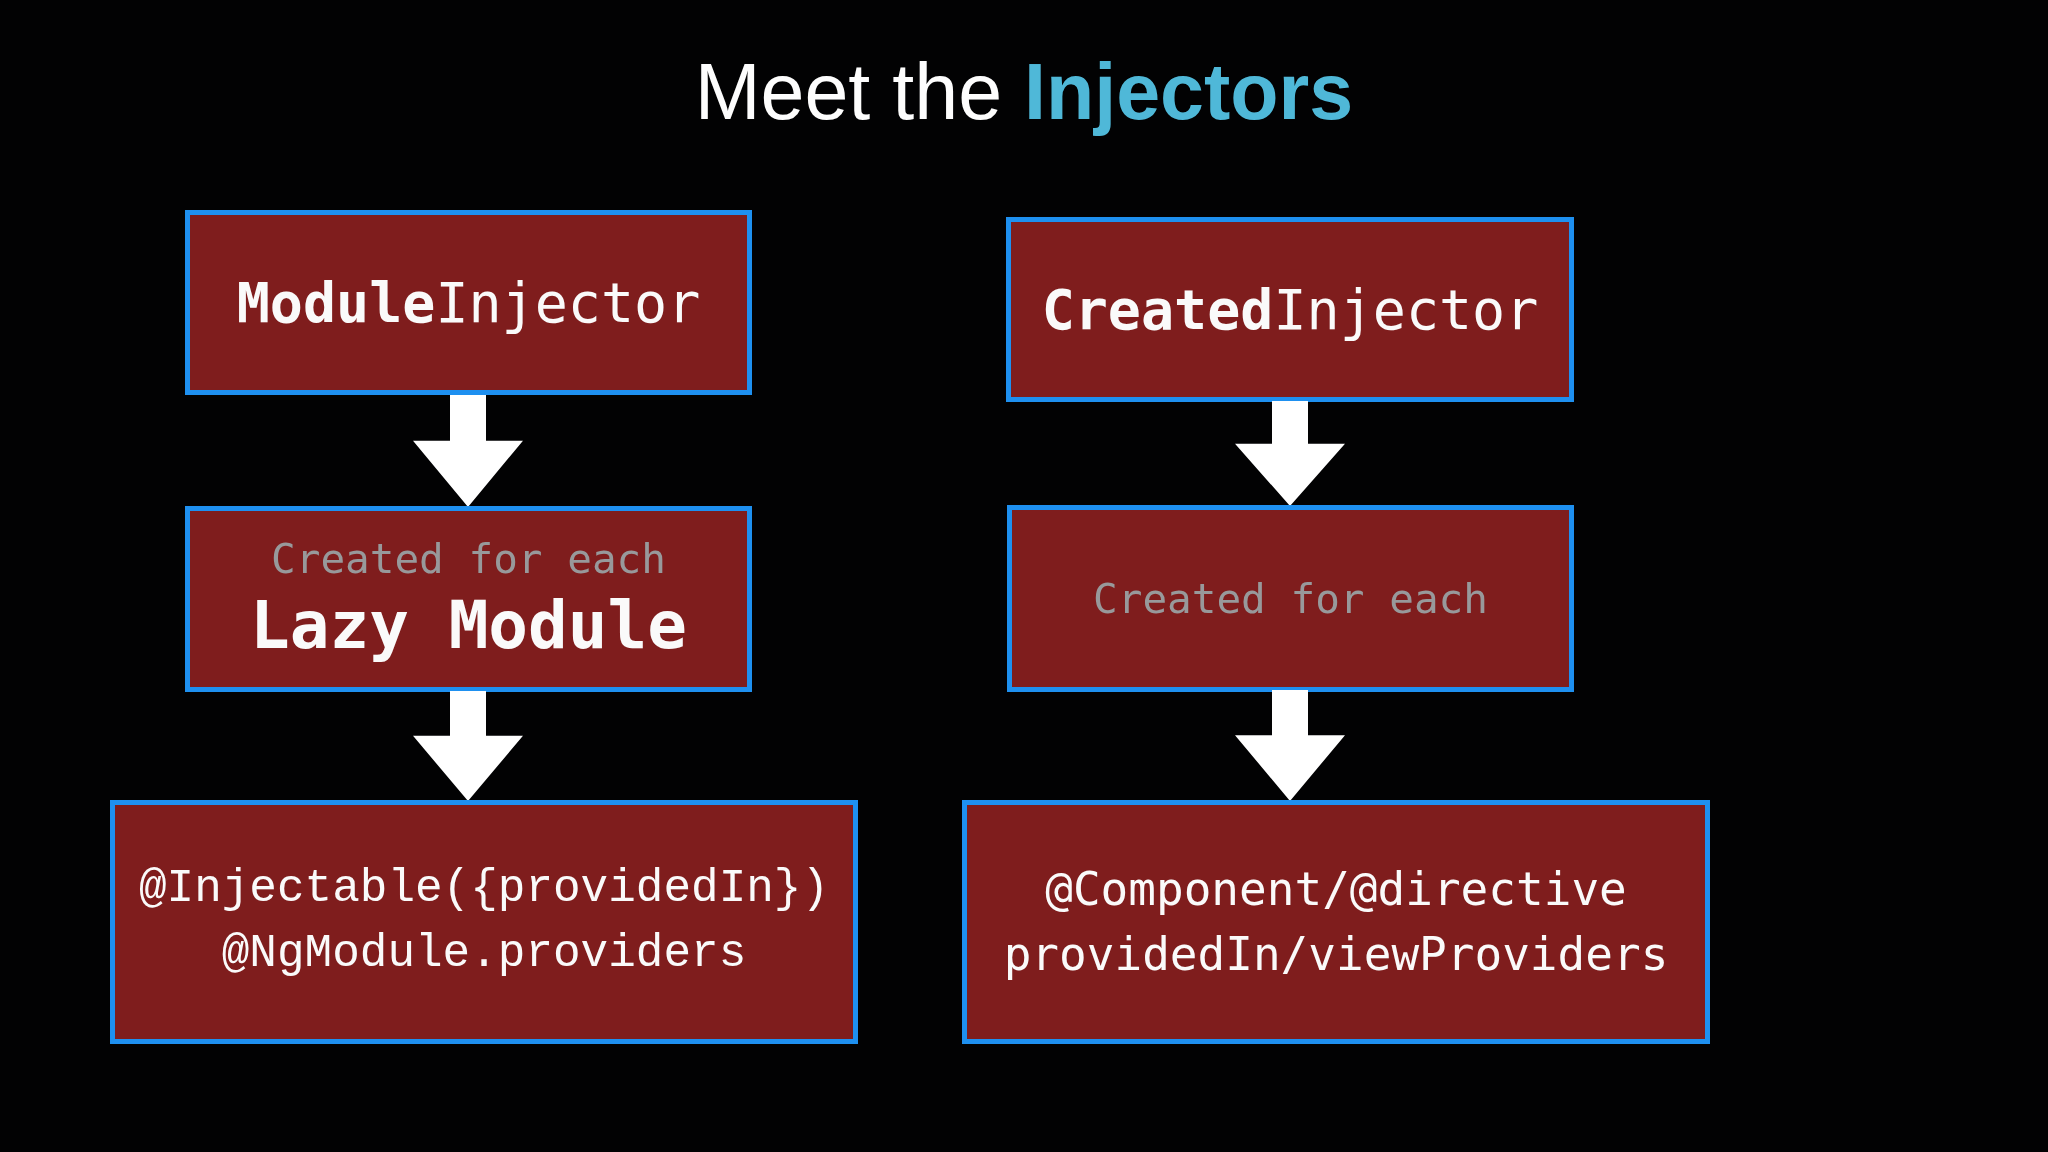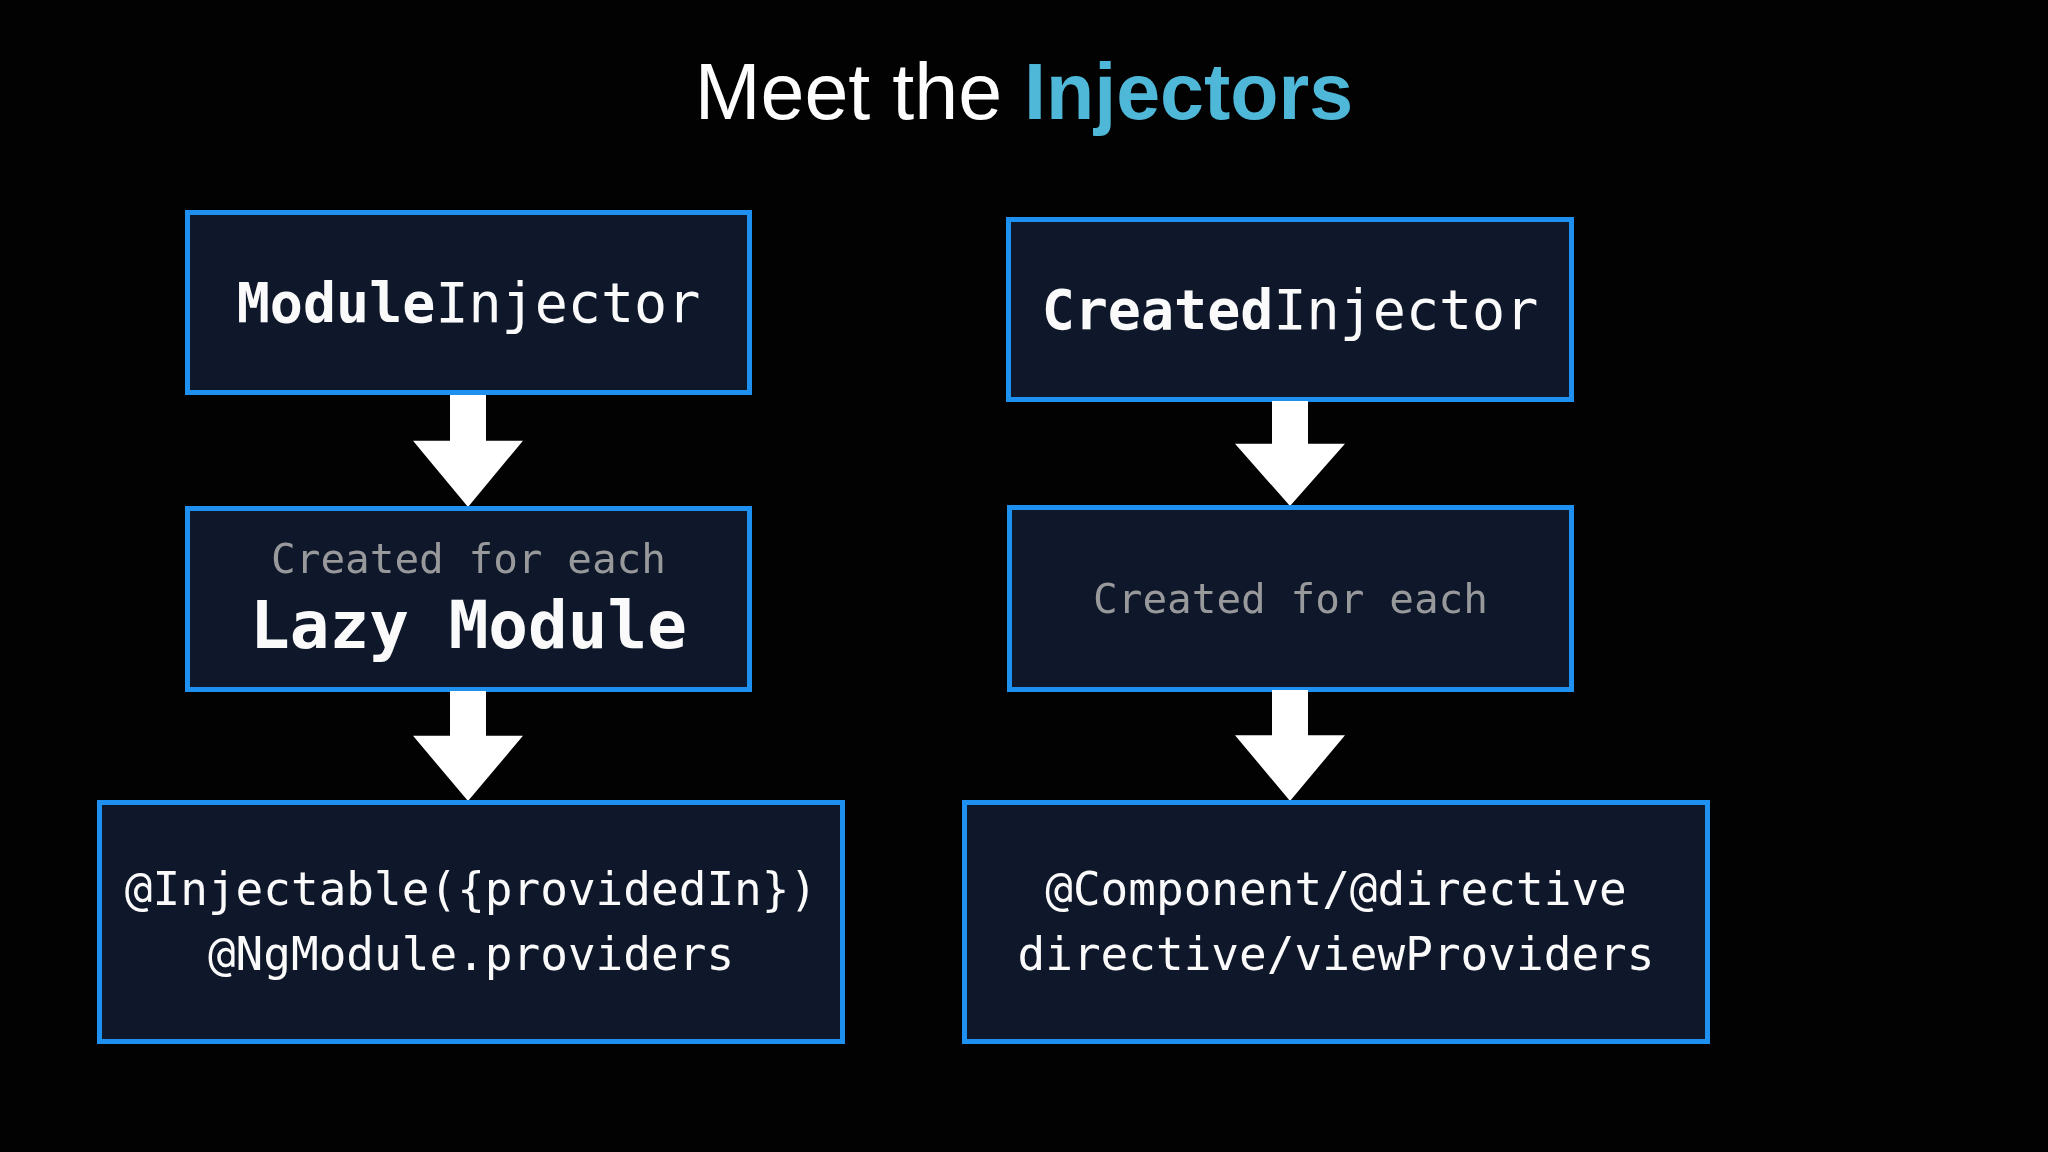--- a/index.html
+++ b/index.html
@@ -31,21 +31,21 @@
   }
   .slide-title .hl {
     font-weight: 700;
     color: #4fb8d8;
     margin-top: 16px;
   }
   .box {
     position: absolute;
     box-sizing: border-box;
     border: 5px solid #1e90f0;
-    background: #0f172a;
+    background: #7f1d1d;
     display: flex;
     flex-direction: column;
     align-items: center;
     justify-content: center;
     text-align: center;
     color: #fafafa;
     white-space: nowrap;
   }
   .injector-line {
     font-size: 55px;
@@ -73,21 +73,21 @@
   .arrow {
     position: absolute;
   }
   .arrow svg { display: block; width: 100%; height: 100%; }
 
   
   #box-l1 { left: 185px;  top: 210px; width: 567px; height: 185px; }
   #box-r1 { left: 1006px; top: 217px; width: 568px; height: 185px; }
   #box-l2 { left: 185px;  top: 506px; width: 567px; height: 186px; }
   #box-r2 { left: 1007px; top: 505px; width: 567px; height: 187px; }
-  #box-l3 { left: 97px;  top: 800px; width: 748px; height: 244px; }
+  #box-l3 { left: 110px;  top: 800px; width: 748px; height: 244px; font-family: Liberation Mono, monospace; }
   #box-r3 { left: 920px;  top: 800px; width: 748px; height: 244px; margin-left: 42px; }
   #arrow-l1 { left: 413px;  top: 395px; width: 110px; height: 112px; }
   #arrow-l2 { left: 413px;  top: 691px; width: 110px; height: 110px; }
   #arrow-r1 { left: 1235px; top: 401px; width: 110px; height: 105px; }
   #arrow-r2 { left: 1235px; top: 690px; width: 110px; height: 111px; }
 </style>
 </head>
 <body>
 
 <div class="stage">
@@ -141,16 +141,16 @@
   </div>
 
   <div class="arrow" id="arrow-r2">
     <svg viewBox="0 0 110 108" preserveAspectRatio="none">
       <polygon points="37,0 73,0 73,44 110,44 55,108 0,44 37,44" fill="#ffffff"></polygon>
     </svg>
   </div>
 
   <div class="box" id="box-r3">
     <div class="code-line">@Component/@directive</div>
-    <div class="code-line">directive/viewProviders</div>
+    <div class="code-line">providedIn/viewProviders</div>
   </div>
 
 </div>
 
 </body></html>

